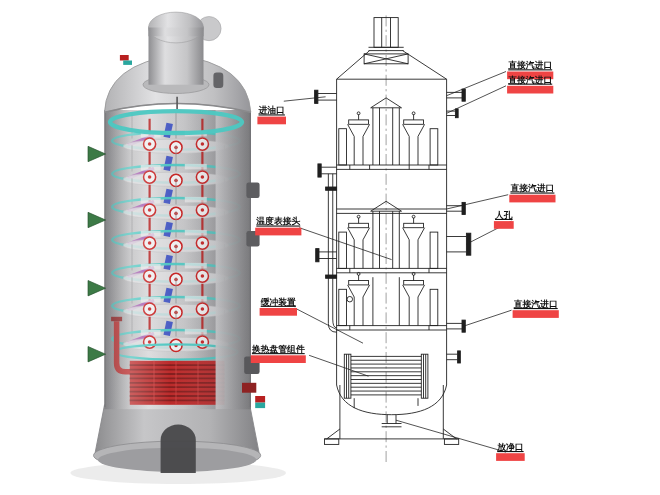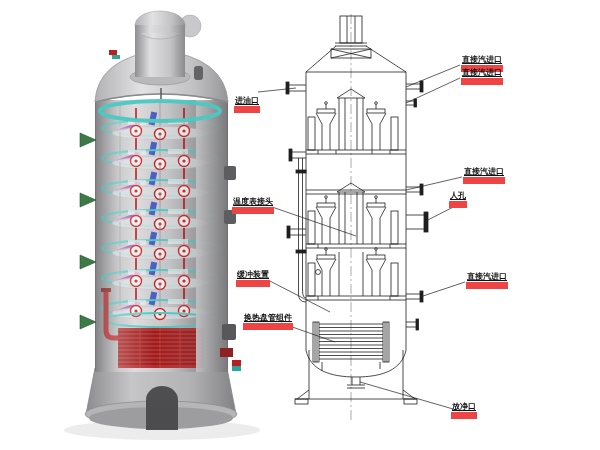--- a/index.html
+++ b/index.html
@@ -355,21 +355,21 @@
       <line x1="465" y1="201" x2="424" y2="222"></line>
       <line x1="465" y1="282" x2="420" y2="297"></line>
       <line x1="460" y1="411" x2="360" y2="382"></line>
     </g>
   </g>
 </svg>
 
 <span class="lbl" style="left:234px;top:96px">进油口</span>
 <span class="lbl" style="left:232px;top:197px">温度表接头</span>
 <span class="lbl" style="left:236px;top:270px">缓冲装置</span>
-<span class="lbl" style="left:243px;top:313px">换热盘管组件</span>
+<span class="lbl" style="left:228px;top:313px">换热盘管组件</span>
 <span class="lbl" style="left:461px;top:55px">直接汽进口</span>
 <span class="lbl" style="left:461px;top:68px">直接汽进口</span>
 <span class="lbl" style="left:463px;top:167px">直接汽进口</span>
 <span class="lbl" style="left:449px;top:191px">人孔</span>
 <span class="lbl" style="left:466px;top:272px">直接汽进口</span>
 <span class="lbl" style="left:451px;top:402px">放净口</span>
 
 </div>
 
 </body></html>

